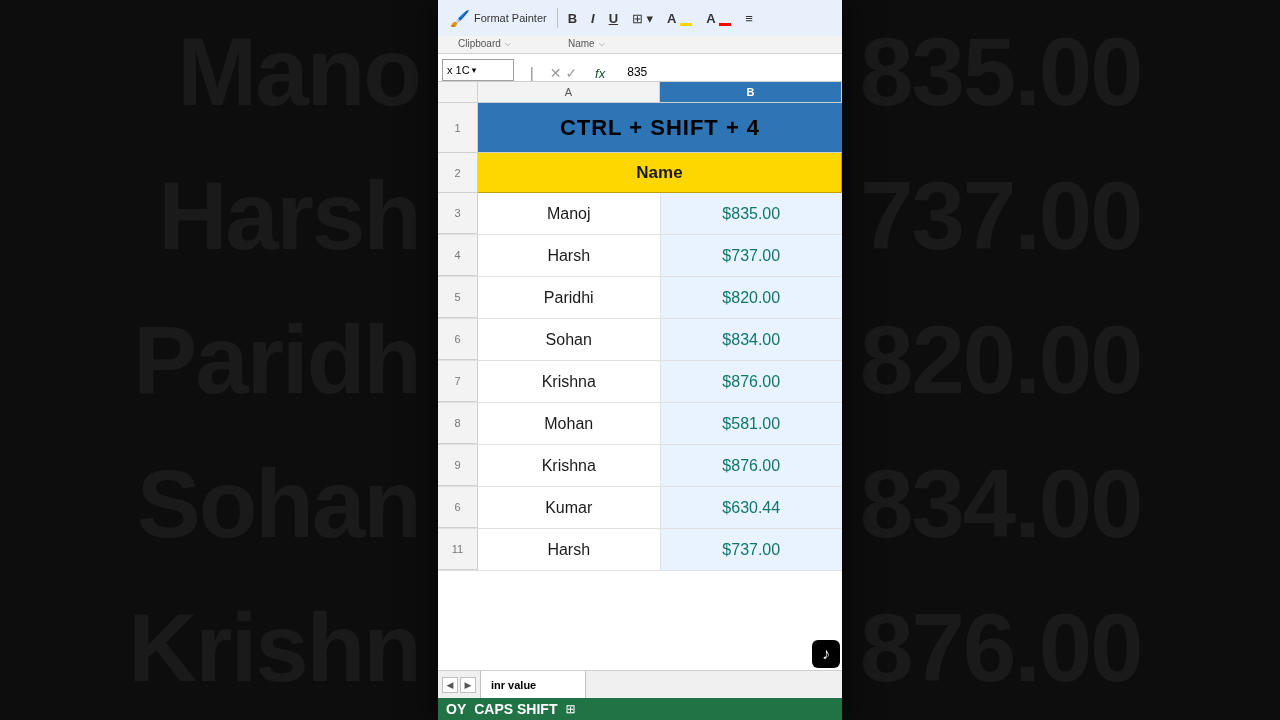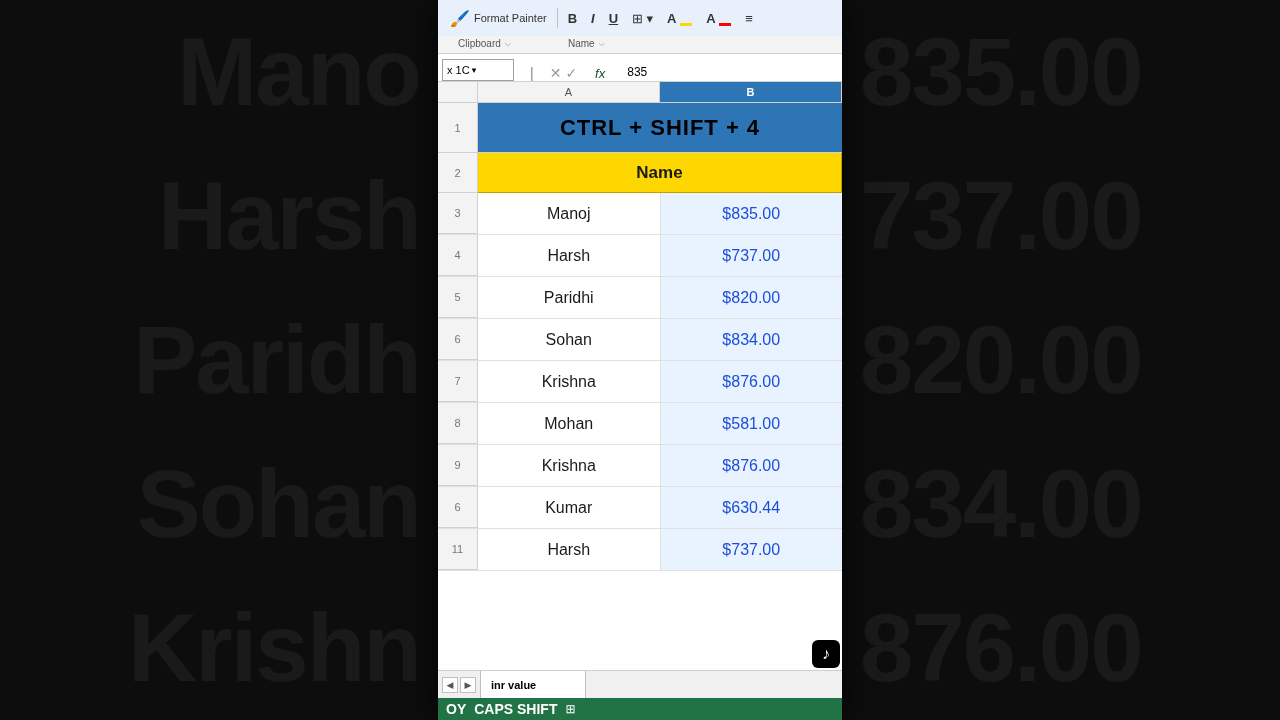--- a/index.html
+++ b/index.html
@@ -340,21 +340,21 @@
       border-right: 1px solid #e0e0e0;
       background: #fff;
     }
 
     .cell-sales {
       flex: 1;
       display: flex;
       align-items: center;
       justify-content: center;
       font-size: 16px;
-      color: #1d4ed8;
+      color: #0f766e;
       background: #fff;
     }
 
     .cell-sales.selected-col {
       background: #e8f3ff;
     }
 
     
     .sheet-bar {
       height: 28px;

